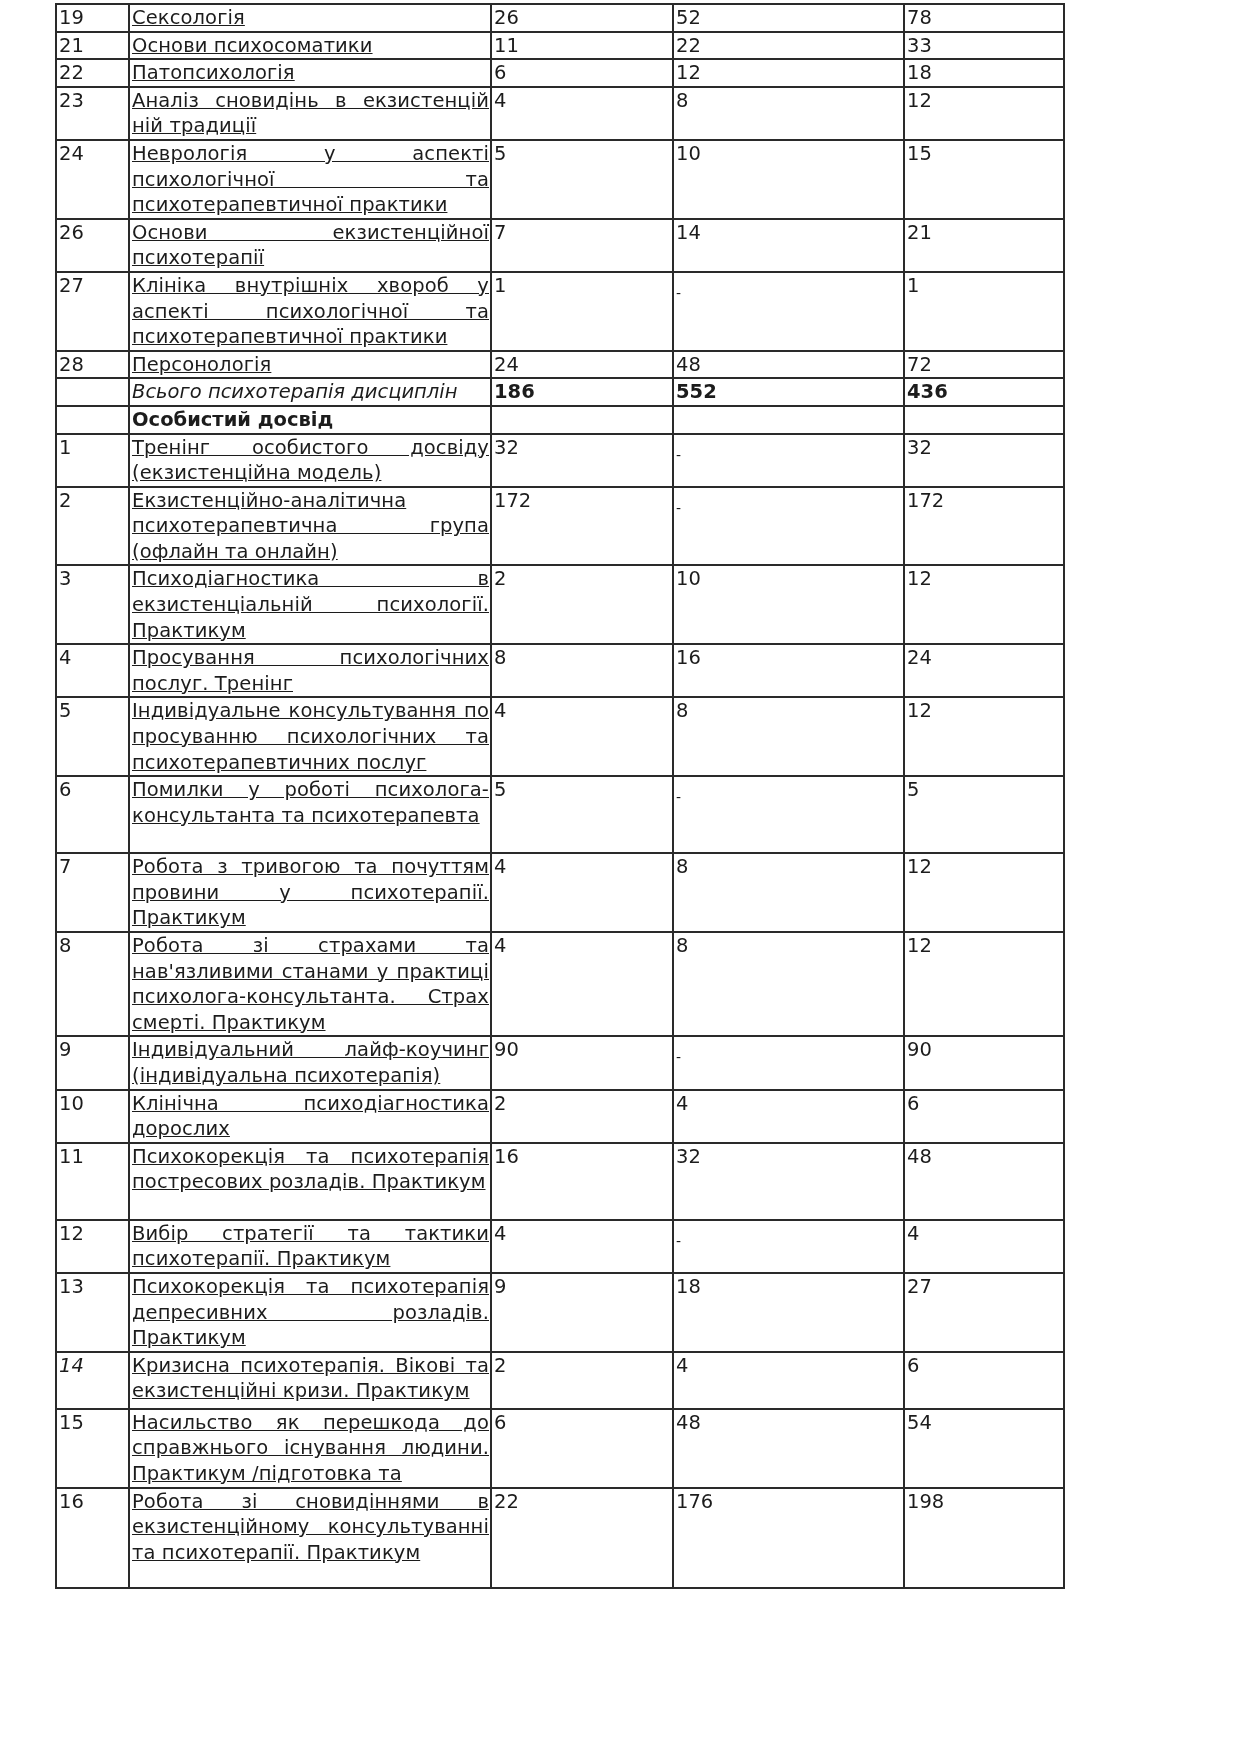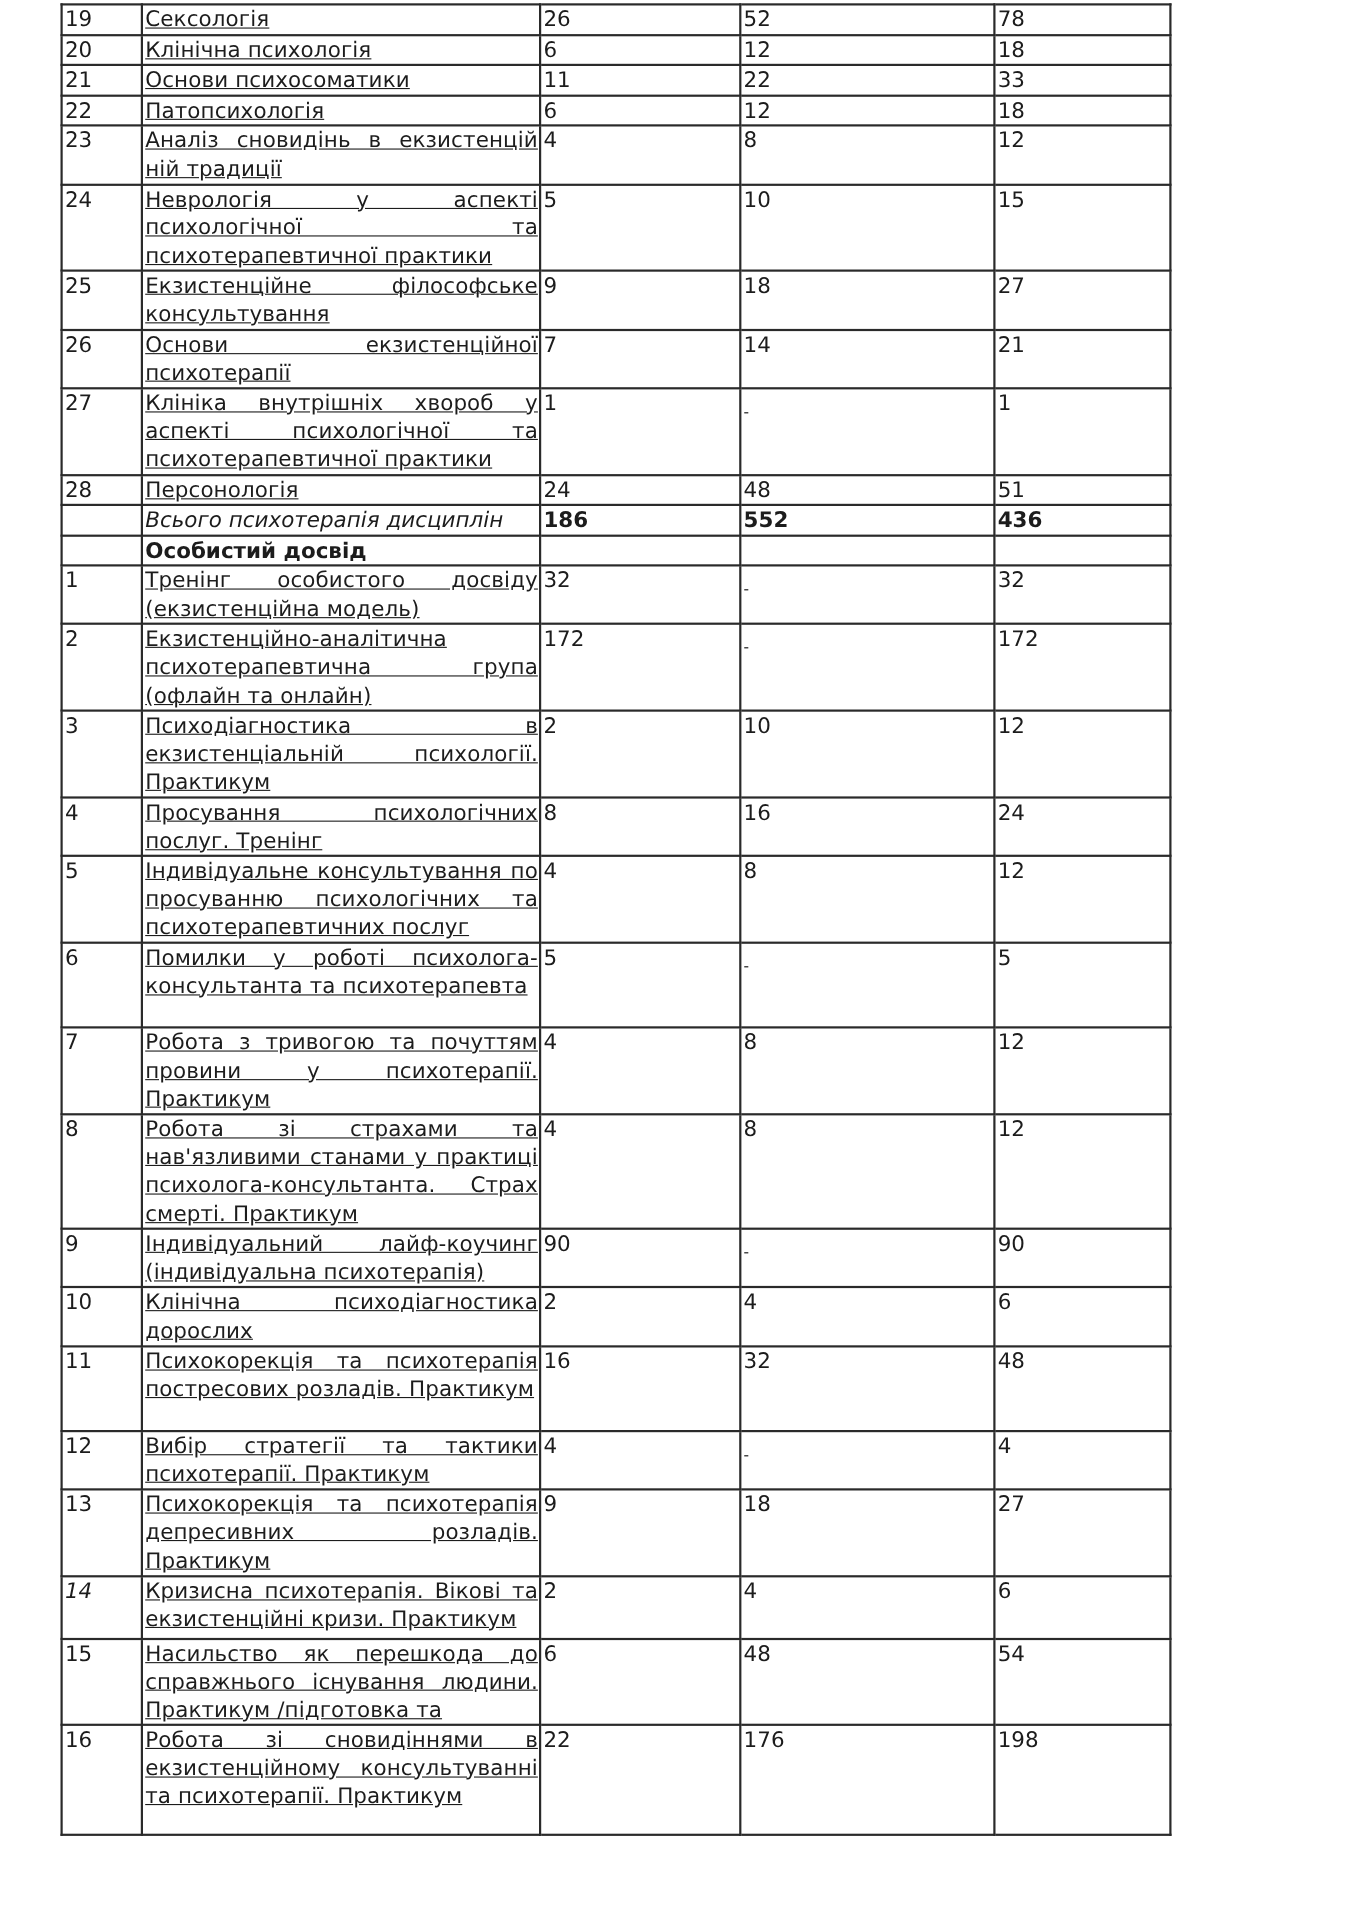--- a/index.html
+++ b/index.html
@@ -45,27 +45,20 @@
     </colgroup>
     <tbody id="theory-body">
         <tr style="height: 26px;">
           <td>19</td>
           <td class="name">Сексологія</td>
           <td>26</td>
           <td>52</td>
           <td>78</td>
         </tr>
         <tr style="height: 26px;">
-          <td>20</td>
-          <td class="name">Клінічна психологія</td>
-          <td>6</td>
-          <td>12</td>
-          <td>18</td>
-        </tr>
-        <tr style="height: 26px;">
           <td>21</td>
           <td class="name">Основи психосоматики</td>
           <td>11</td>
           <td>22</td>
           <td>33</td>
         </tr>
         <tr style="height: 26px;">
           <td>22</td>
           <td class="name">Патопсихологія</td>
           <td>6</td>
@@ -80,46 +73,39 @@
           <td>12</td>
         </tr>
         <tr style="height: 77px;">
           <td>24</td>
           <td class="name">Неврологія у аспекті психологічної та психотерапевтичної практики</td>
           <td>5</td>
           <td>10</td>
           <td>15</td>
         </tr>
         <tr style="height: 52px;">
-          <td>25</td>
-          <td class="name">Екзистенційне філософське консультування</td>
-          <td>9</td>
-          <td>18</td>
-          <td>27</td>
-        </tr>
-        <tr style="height: 52px;">
           <td>26</td>
           <td class="name">Основи екзистенційної психотерапії</td>
           <td>7</td>
           <td>14</td>
           <td>21</td>
         </tr>
         <tr style="height: 77px;">
           <td>27</td>
           <td class="name">Клініка внутрішніх хвороб у аспекті психологічної та психотерапевтичної практики</td>
           <td>1</td>
           <td><span class="dash">-</span></td>
           <td>1</td>
         </tr>
         <tr style="height: 26px; margin-left: 36px;">
           <td>28</td>
           <td class="name">Персонологія</td>
           <td>24</td>
           <td>48</td>
-          <td>51</td>
+          <td>72</td>
         </tr>
       </tbody>
     <tbody>
       <tr style="height:26px">
         <td></td>
         <td class="italic">Всього психотерапія дисциплін</td>
         <td class="bold">186</td>
         <td class="bold">552</td>
         <td class="bold">436</td>
       </tr>

